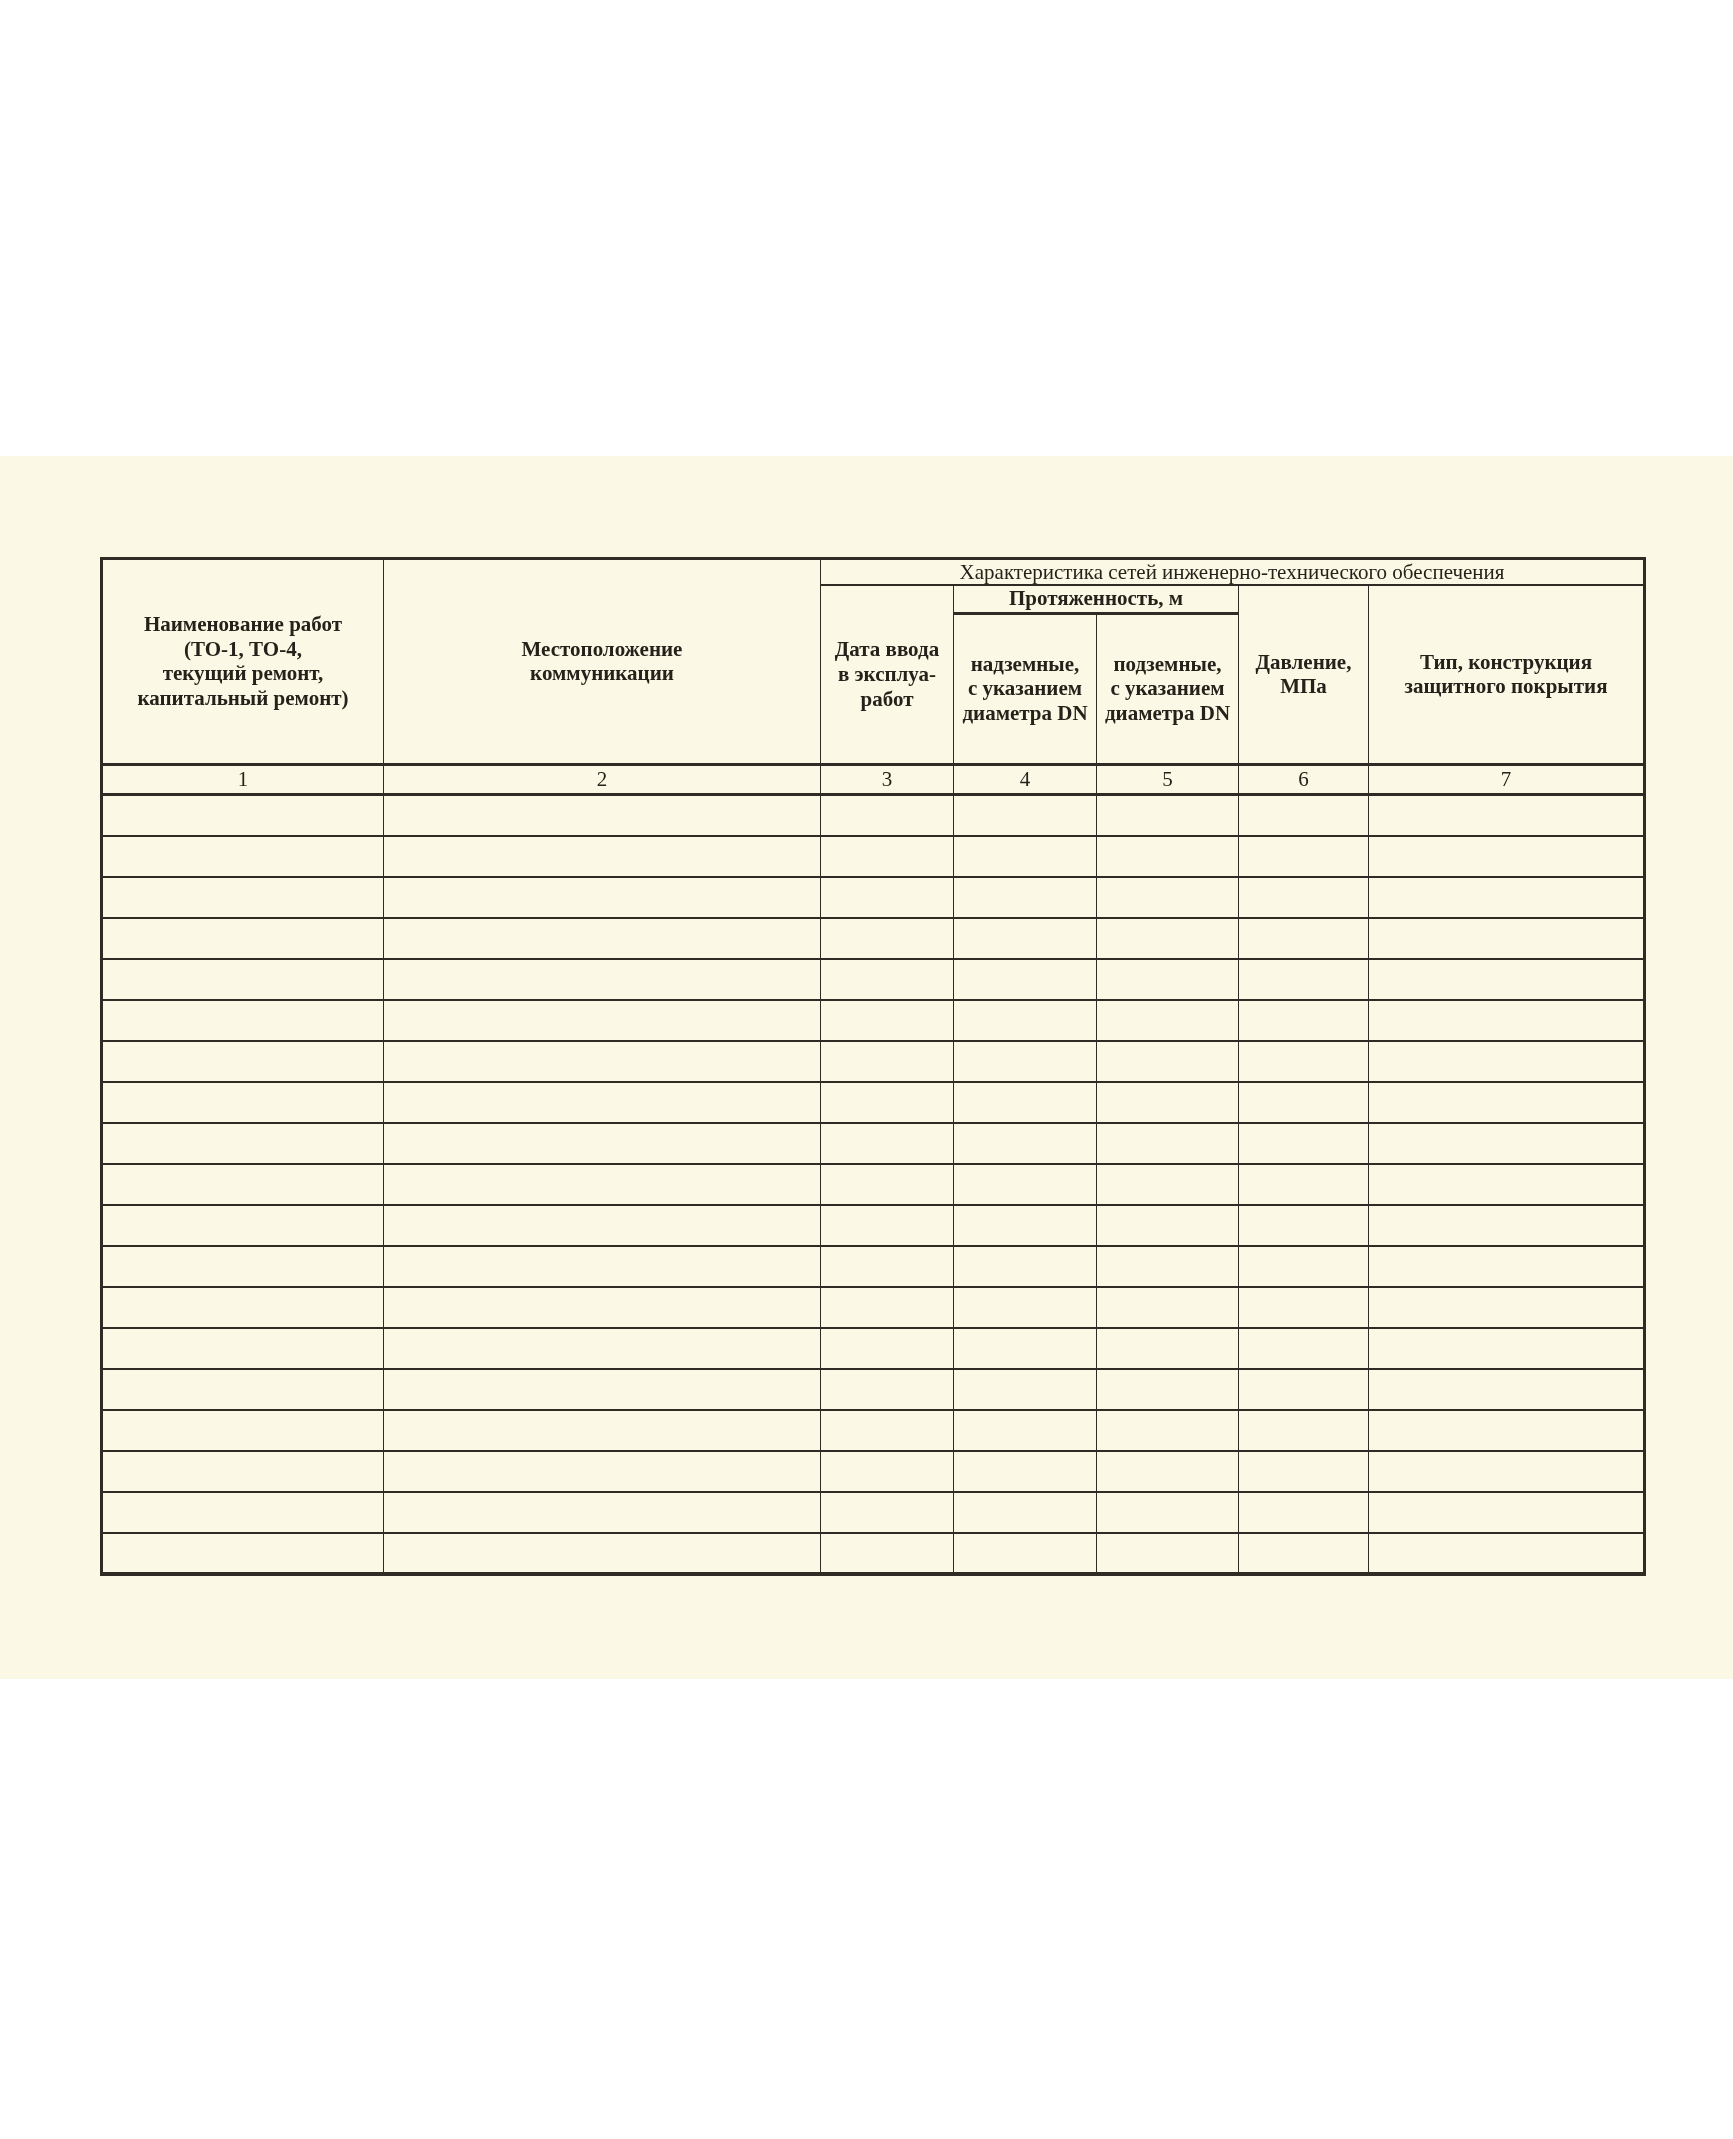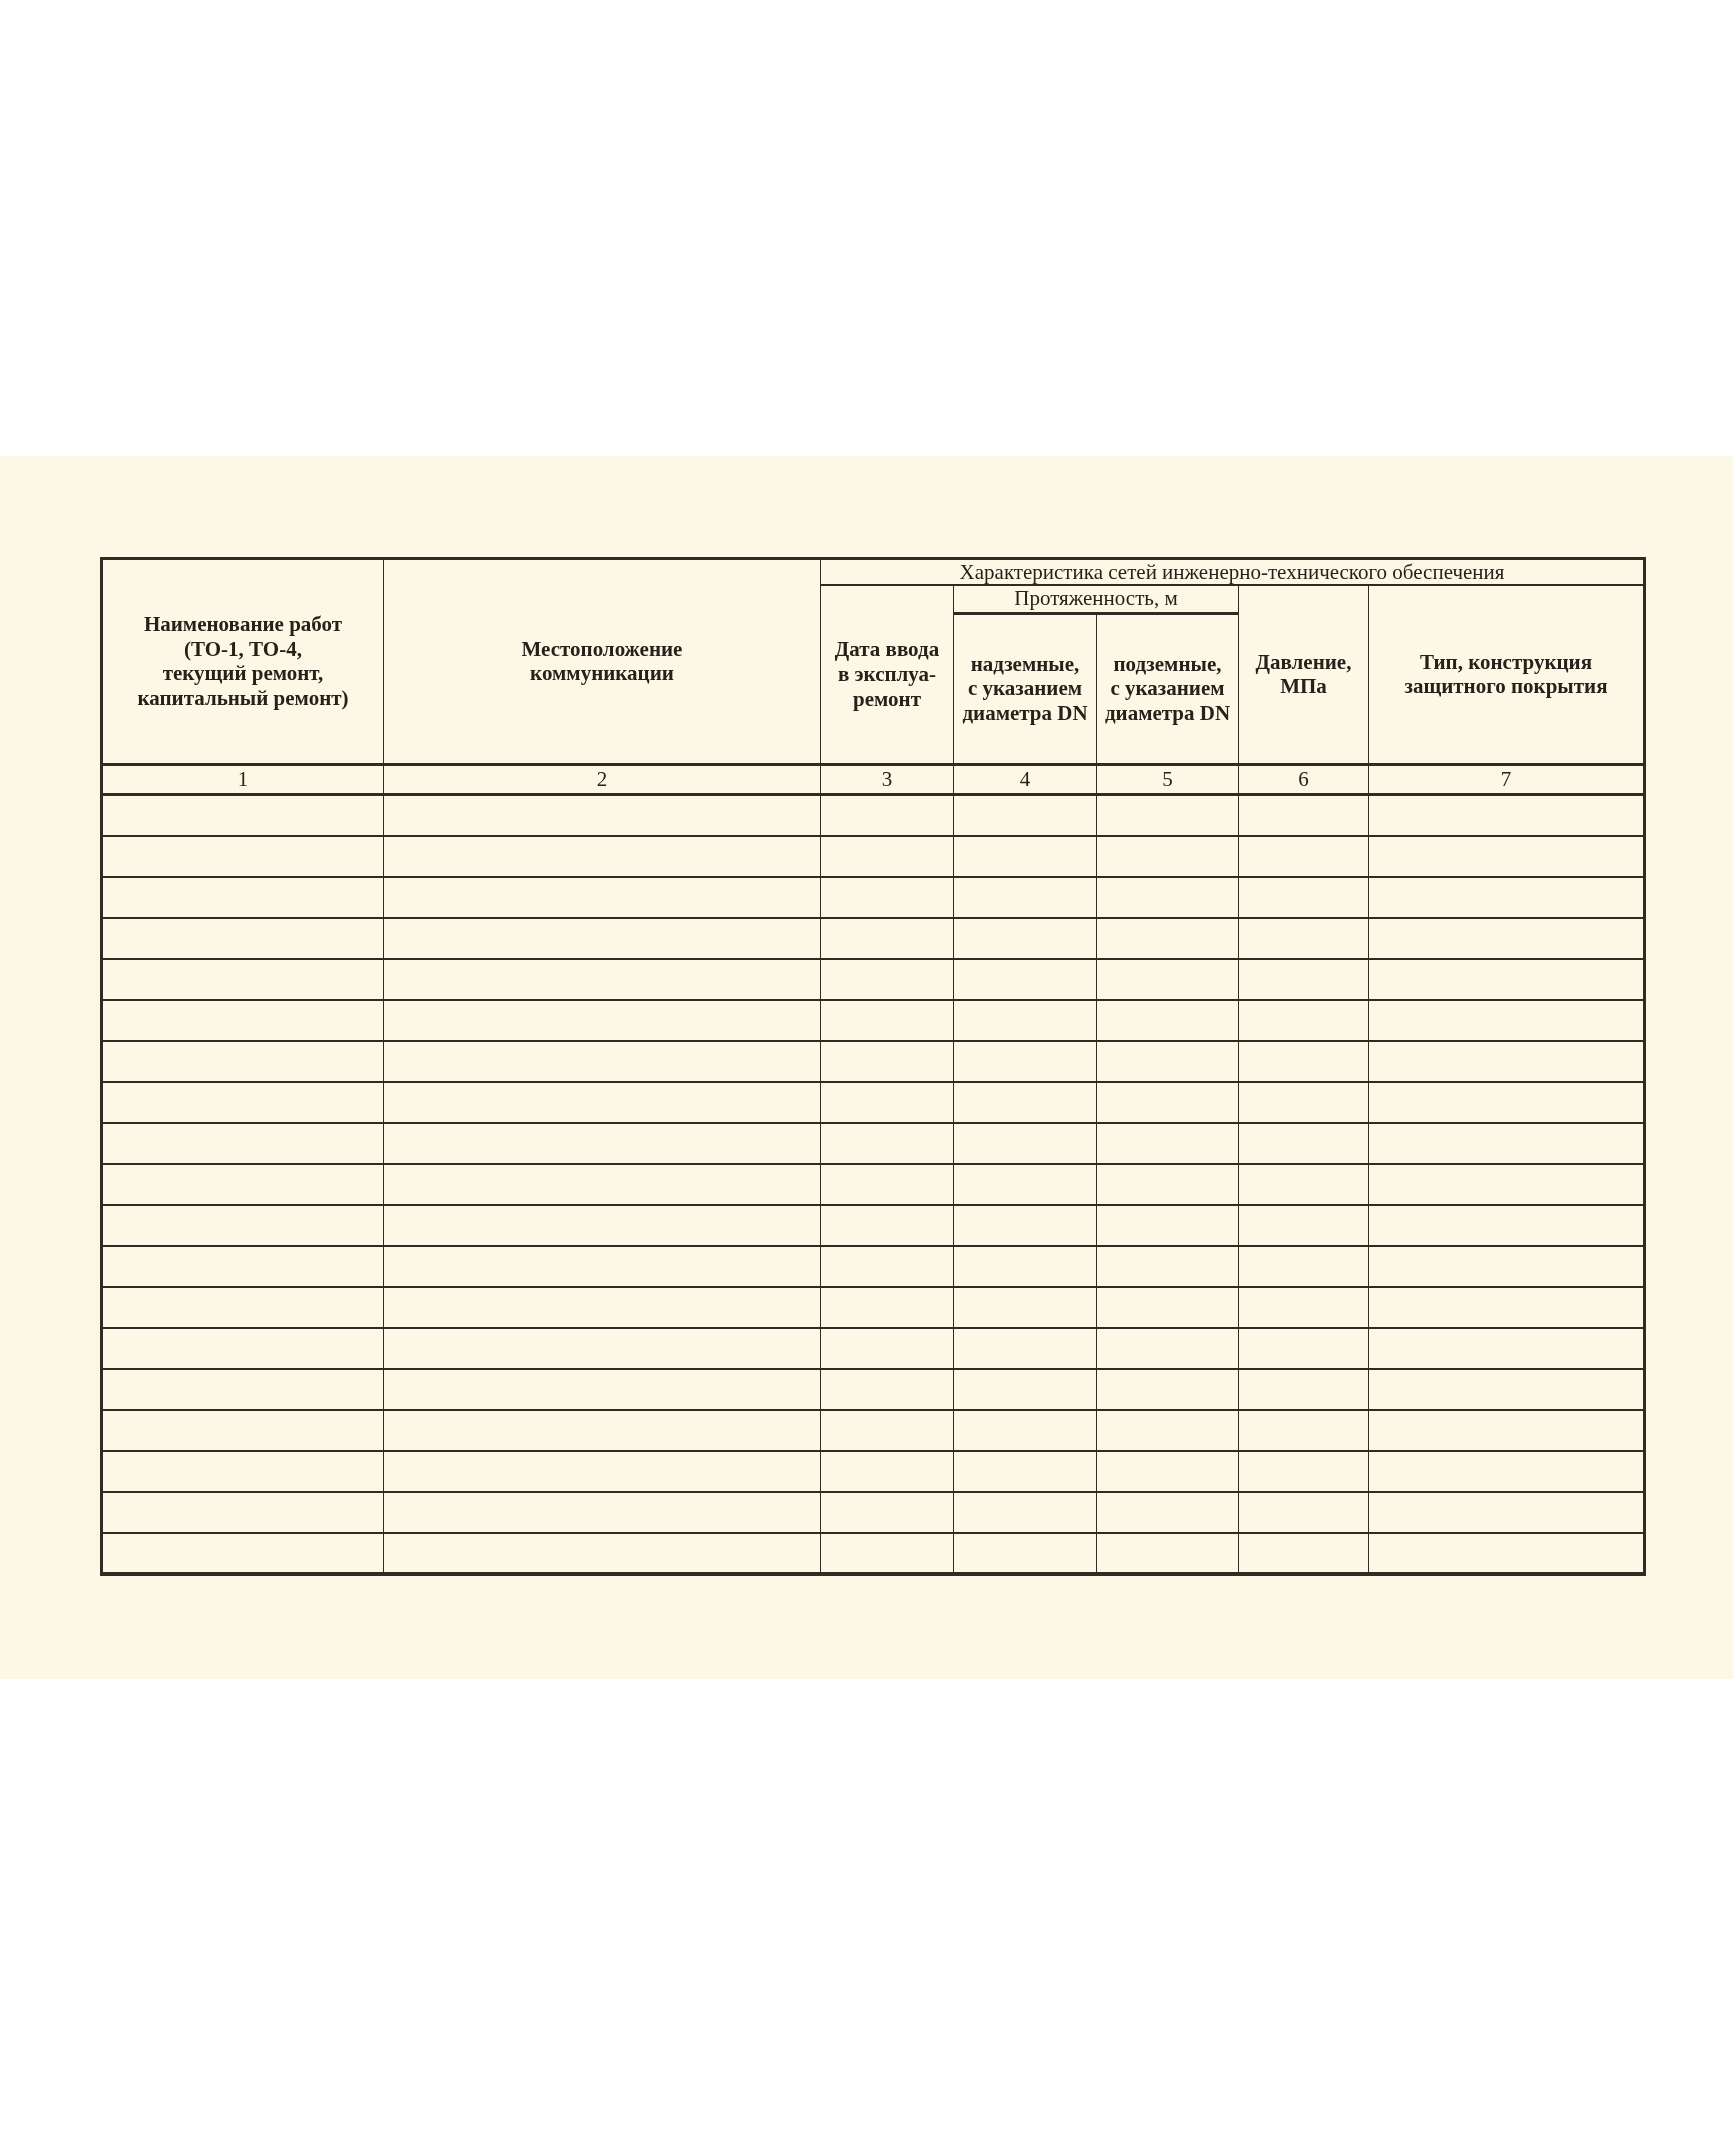--- a/index.html
+++ b/index.html
@@ -43,21 +43,21 @@
     padding:1.5px 4.4px;
     overflow:hidden;
   }
   .prelines{white-space:pre-line;font-weight:bold;}
   tr.r1{height:25px;}
   tr.r2{height:28px;}
   tr.r3{height:151px;}
   tr.r4{height:28px;}
   tr.data-row{height:41px;}
   td.group-h{border-bottom-width:2.2px; line-height:1;margin-left:48px;}
-  td.len-h{border-bottom-width:3px; line-height:1;}
+  td.len-h{border-bottom-width:3px; line-height:1;font-weight:bold;}
   tr.r4 td{border-top-width:3px; border-bottom-width:3px;}
   tbody td{border-bottom-width:2.2px;}
 </style>
 </head>
 <body>
 
 <div class="sheet">
   <table class="form-table">
     <colgroup>
       <col style="width:282px">
@@ -74,21 +74,21 @@
 (ТО-1, ТО-4,
 текущий ремонт,
 капитальный ремонт)</td>
         <td rowspan="3" class="prelines">Местоположение
 коммуникации</td>
         <td colspan="5" class="group-h">Характеристика сетей инженерно-технического обеспечения</td>
       </tr>
       <tr class="r2">
         <td rowspan="2" class="prelines">Дата ввода
 в эксплуа-
-ремонт</td>
+работ</td>
         <td colspan="2" class="len-h">Протяженность, м</td>
         <td rowspan="2" class="prelines">Давление,
 МПа</td>
         <td rowspan="2" class="prelines">Тип, конструкция
 защитного покрытия</td>
       </tr>
       <tr class="r3">
         <td class="prelines">надземные,
 с указанием
 диаметра DN</td>

